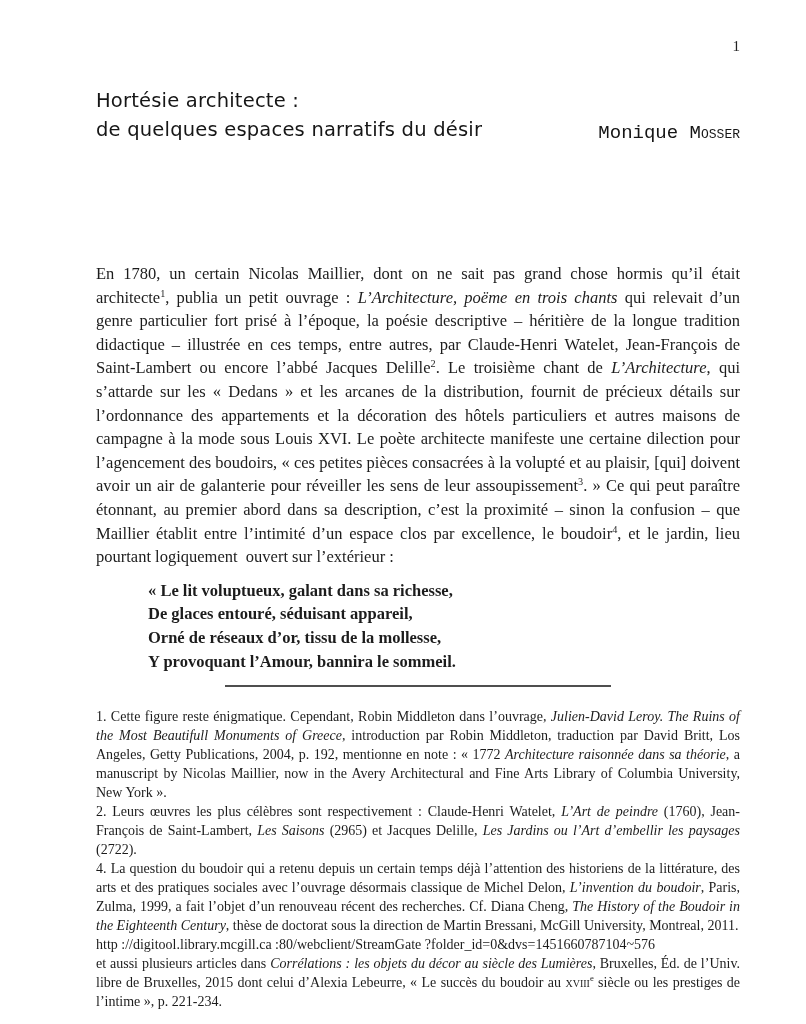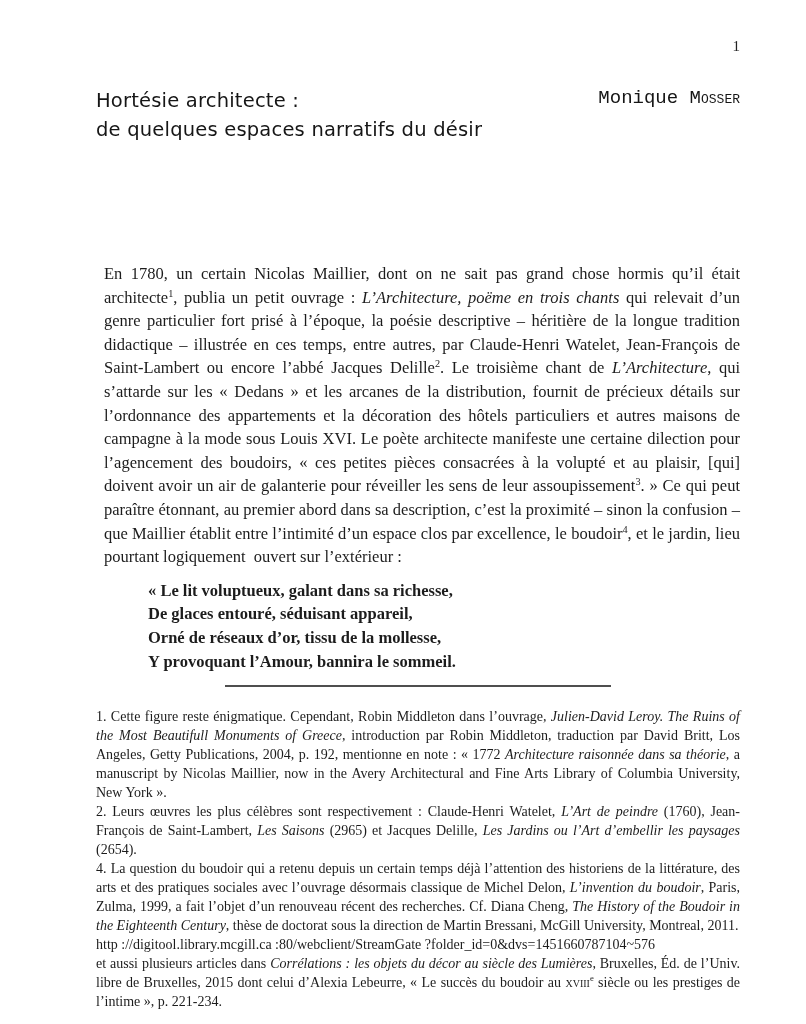--- a/index.html
+++ b/index.html
@@ -23,42 +23,42 @@
   .content {
     position: absolute;
     left: 96px;
     right: 66px;
     top: 0;
   }
   .titleblock {
     margin-top: 86px;
     display: flex;
     justify-content: space-between;
-    align-items: flex-start;
+    align-items: flex-end;
     gap: 44px;
   }
   .title {
     font-family: "DejaVu Sans", sans-serif;
     font-size: 19.5px;
     font-weight: 400;
     line-height: 29px;
     letter-spacing: 0.2px;
     color: #161616;
     margin: 0;
   }
   .author {
     font-family: Liberation Mono, monospace;
     font-size: 19px;
     font-weight: 400;
     color: #161616;
     white-space: nowrap;
     padding-top: 1px;
   }
   .body-par {
-    margin: 118px 0 0 8px;
+    margin: 118px 0 0 0;
     font-size: 16.5px;
     line-height: 23.6px;
     text-align: justify;
     color: #1c1c1c;
   }
   .verse {
     margin: 10px 0 8px 52px;
     font-size: 16.5px;
     line-height: 23.6px;
     color: #1c1c1c;
@@ -103,19 +103,19 @@
     <p class="body-par"><span>En 1780, un certain Nicolas Maillier, dont on ne sait pas grand chose hormis qu’il était architecte</span><sup>1</sup><span>, publia un petit ouvrage&nbsp;: </span><span class="it">L’Architecture, poëme en trois chants</span><span> qui relevait d’un genre particulier fort prisé à l’époque, la poésie descriptive – héritière de la longue tradition didactique – illustrée en ces temps, entre autres, par Claude-Henri Watelet, Jean-François de Saint-Lambert ou encore l’abbé Jacques Delille</span><sup>2</sup><span>. Le troisième chant de </span><span class="it">L’Architecture</span><span>, qui s’attarde sur les «&nbsp;Dedans&nbsp;» et les arcanes de la distribution, fournit de précieux détails sur l’ordonnance des appartements et la décoration des hôtels particuliers et autres maisons de campagne à la mode sous Louis XVI. Le poète architecte manifeste une certaine dilection pour l’agencement des boudoirs, «&nbsp;ces petites pièces consacrées à la volupté et au plaisir, [qui] doivent avoir un air de galanterie pour réveiller les sens de leur assoupissement</span><sup>3</sup><span>.&nbsp;» Ce qui peut paraître étonnant, au premier abord dans sa description, c’est la proximité – sinon la confusion – que Maillier établit entre l’intimité d’un espace clos par excellence, le boudoir</span><sup>4</sup><span>, et le jardin, lieu pourtant logiquement ouvert sur l’extérieur&nbsp;:</span></p>
     <div class="verse" id="verse">
         <div>«&nbsp;Le lit voluptueux, galant dans sa richesse,</div>
         <div>De glaces entouré, séduisant appareil,</div>
         <div>Orné de réseaux d’or, tissu de la mollesse,</div>
         <div>Y provoquant l’Amour, bannira le sommeil.</div>
       </div>
     <hr class="fnsep">
     <div class="footnotes" id="footnotes">
         <p><span>1. Cette figure reste énigmatique. Cependant, Robin Middleton dans l’ouvrage, </span><span class="it">Julien-David Leroy. The Ruins of the Most Beautifull Monuments of Greece</span><span>, introduction par Robin Middleton, traduction par David Britt, Los Angeles, Getty Publications, 2004, p. 192, mentionne en note&nbsp;: «&nbsp;1772 </span><span class="it">Architecture raisonnée dans sa théorie</span><span>, a manuscript by Nicolas Maillier, now in the Avery Architectural and Fine Arts Library of Columbia University, New York&nbsp;».</span></p>
-        <p><span>2. Leurs œuvres les plus célèbres sont respectivement&nbsp;: Claude-Henri Watelet, </span><span class="it">L’Art de peindre</span><span> (1760), Jean-François de Saint-Lambert, </span><span class="it">Les Saisons</span><span> (2965) et Jacques Delille, </span><span class="it">Les Jardins ou l’Art d’embellir les paysages</span><span> (2654).</span></p>
+        <p><span>2. Leurs œuvres les plus célèbres sont respectivement&nbsp;: Claude-Henri Watelet, </span><span class="it">L’Art de peindre</span><span> (1760), Jean-François de Saint-Lambert, </span><span class="it">Les Saisons</span><span> (2965) et Jacques Delille, </span><span class="it">Les Jardins ou l’Art d’embellir les paysages</span><span> (2722).</span></p>
         <p><span>4. La question du boudoir qui a retenu depuis un certain temps déjà l’attention des historiens de la littérature, des arts et des pratiques sociales avec l’ouvrage désormais classique de Michel Delon, </span><span class="it">L’invention du boudoir</span><span>, Paris, Zulma, 1999, a fait l’objet d’un renouveau récent des recherches. Cf. Diana Cheng, </span><span class="it">The History of the Boudoir in the Eighteenth Century</span><span>, thèse de doctorat sous la direction de Martin Bressani, McGill University, Montreal, 2011.</span></p>
         <p><span>http&nbsp;://digitool.library.mcgill.ca&nbsp;:80/webclient/StreamGate&nbsp;?folder_id=0&amp;dvs=1451660787104~576</span></p>
         <p><span>et aussi plusieurs articles dans </span><span class="it">Corrélations&nbsp;: les objets du décor au siècle des Lumières</span><span>, Bruxelles, Éd. de l’Univ. libre de Bruxelles, 2015 dont celui d’Alexia Lebeurre, «&nbsp;Le succès du boudoir au </span><span class="sc">xviii</span><sup>e</sup><span> siècle ou les prestiges de l’intime&nbsp;», p. 221-234.</span></p>
       </div>
   </div>
 </div>
 
 </body></html>

